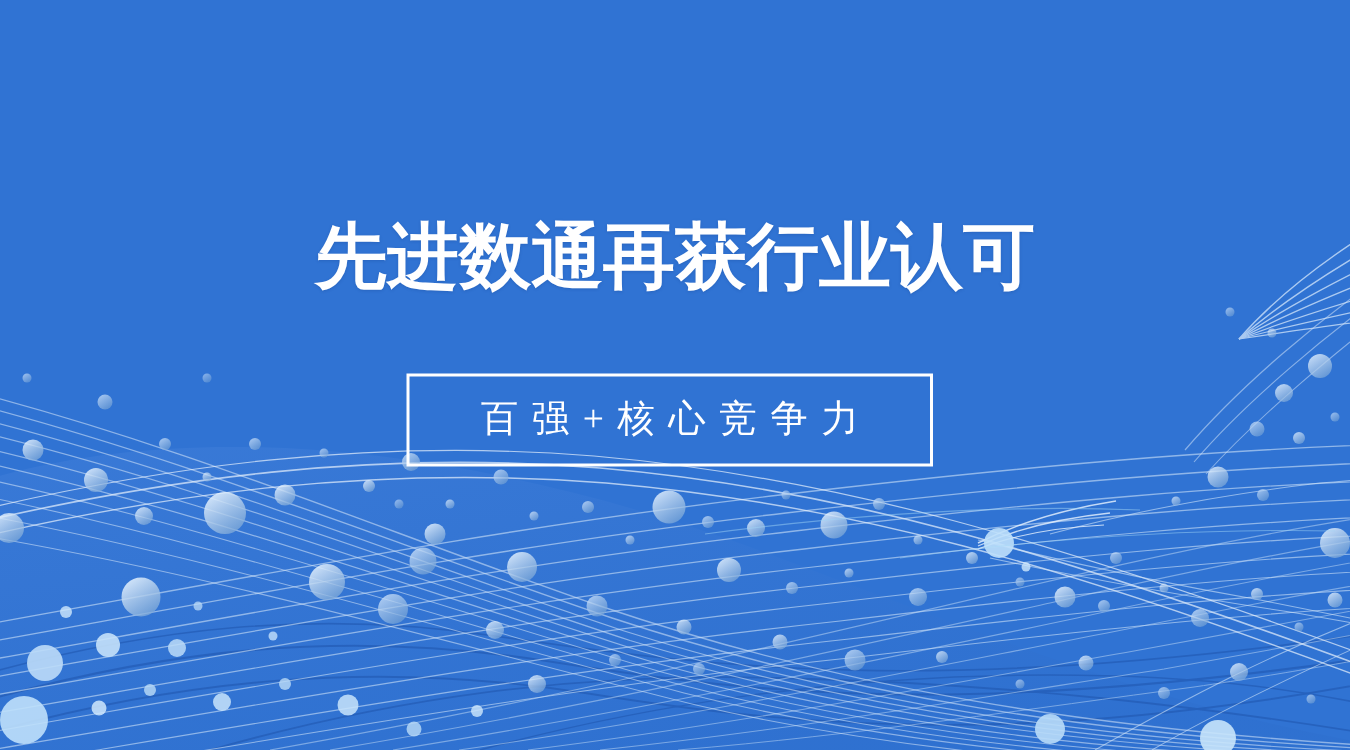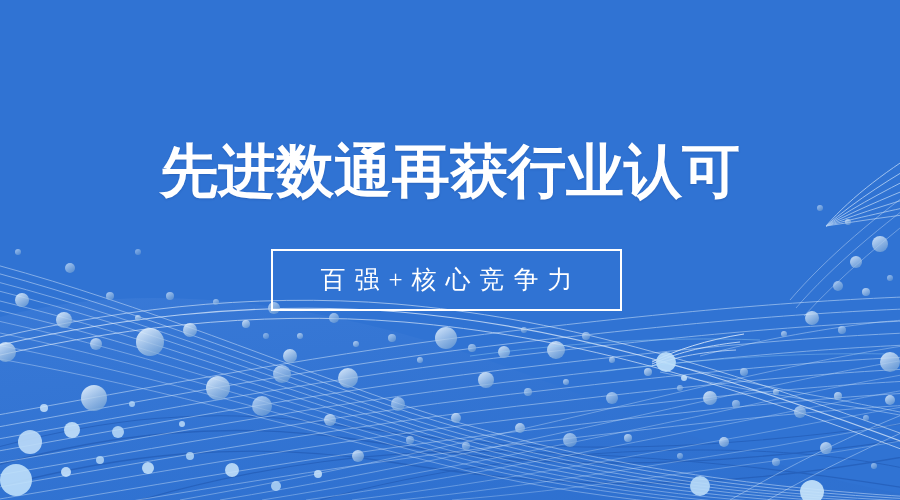--- a/index.html
+++ b/index.html
@@ -33,21 +33,21 @@
     z-index: 5;
   }
   #headline {
     position: absolute;
     left: 0;
     top: 136px;
     width: 900px;
     text-align: center;
     color: #ffffff;
     font-family: "Liberation Serif", "DejaVu Serif", serif;
-    font-size: 58px;
+    font-size: 48px;
     font-weight: bold;
     line-height: 72px;
     letter-spacing: 0px;
     white-space: nowrap;
     text-shadow: 0 1px 2px rgba(20,60,130,0.25);
   }
   #subtitle-box {
     position: absolute;
     left: 271px;
     top: 249px;

